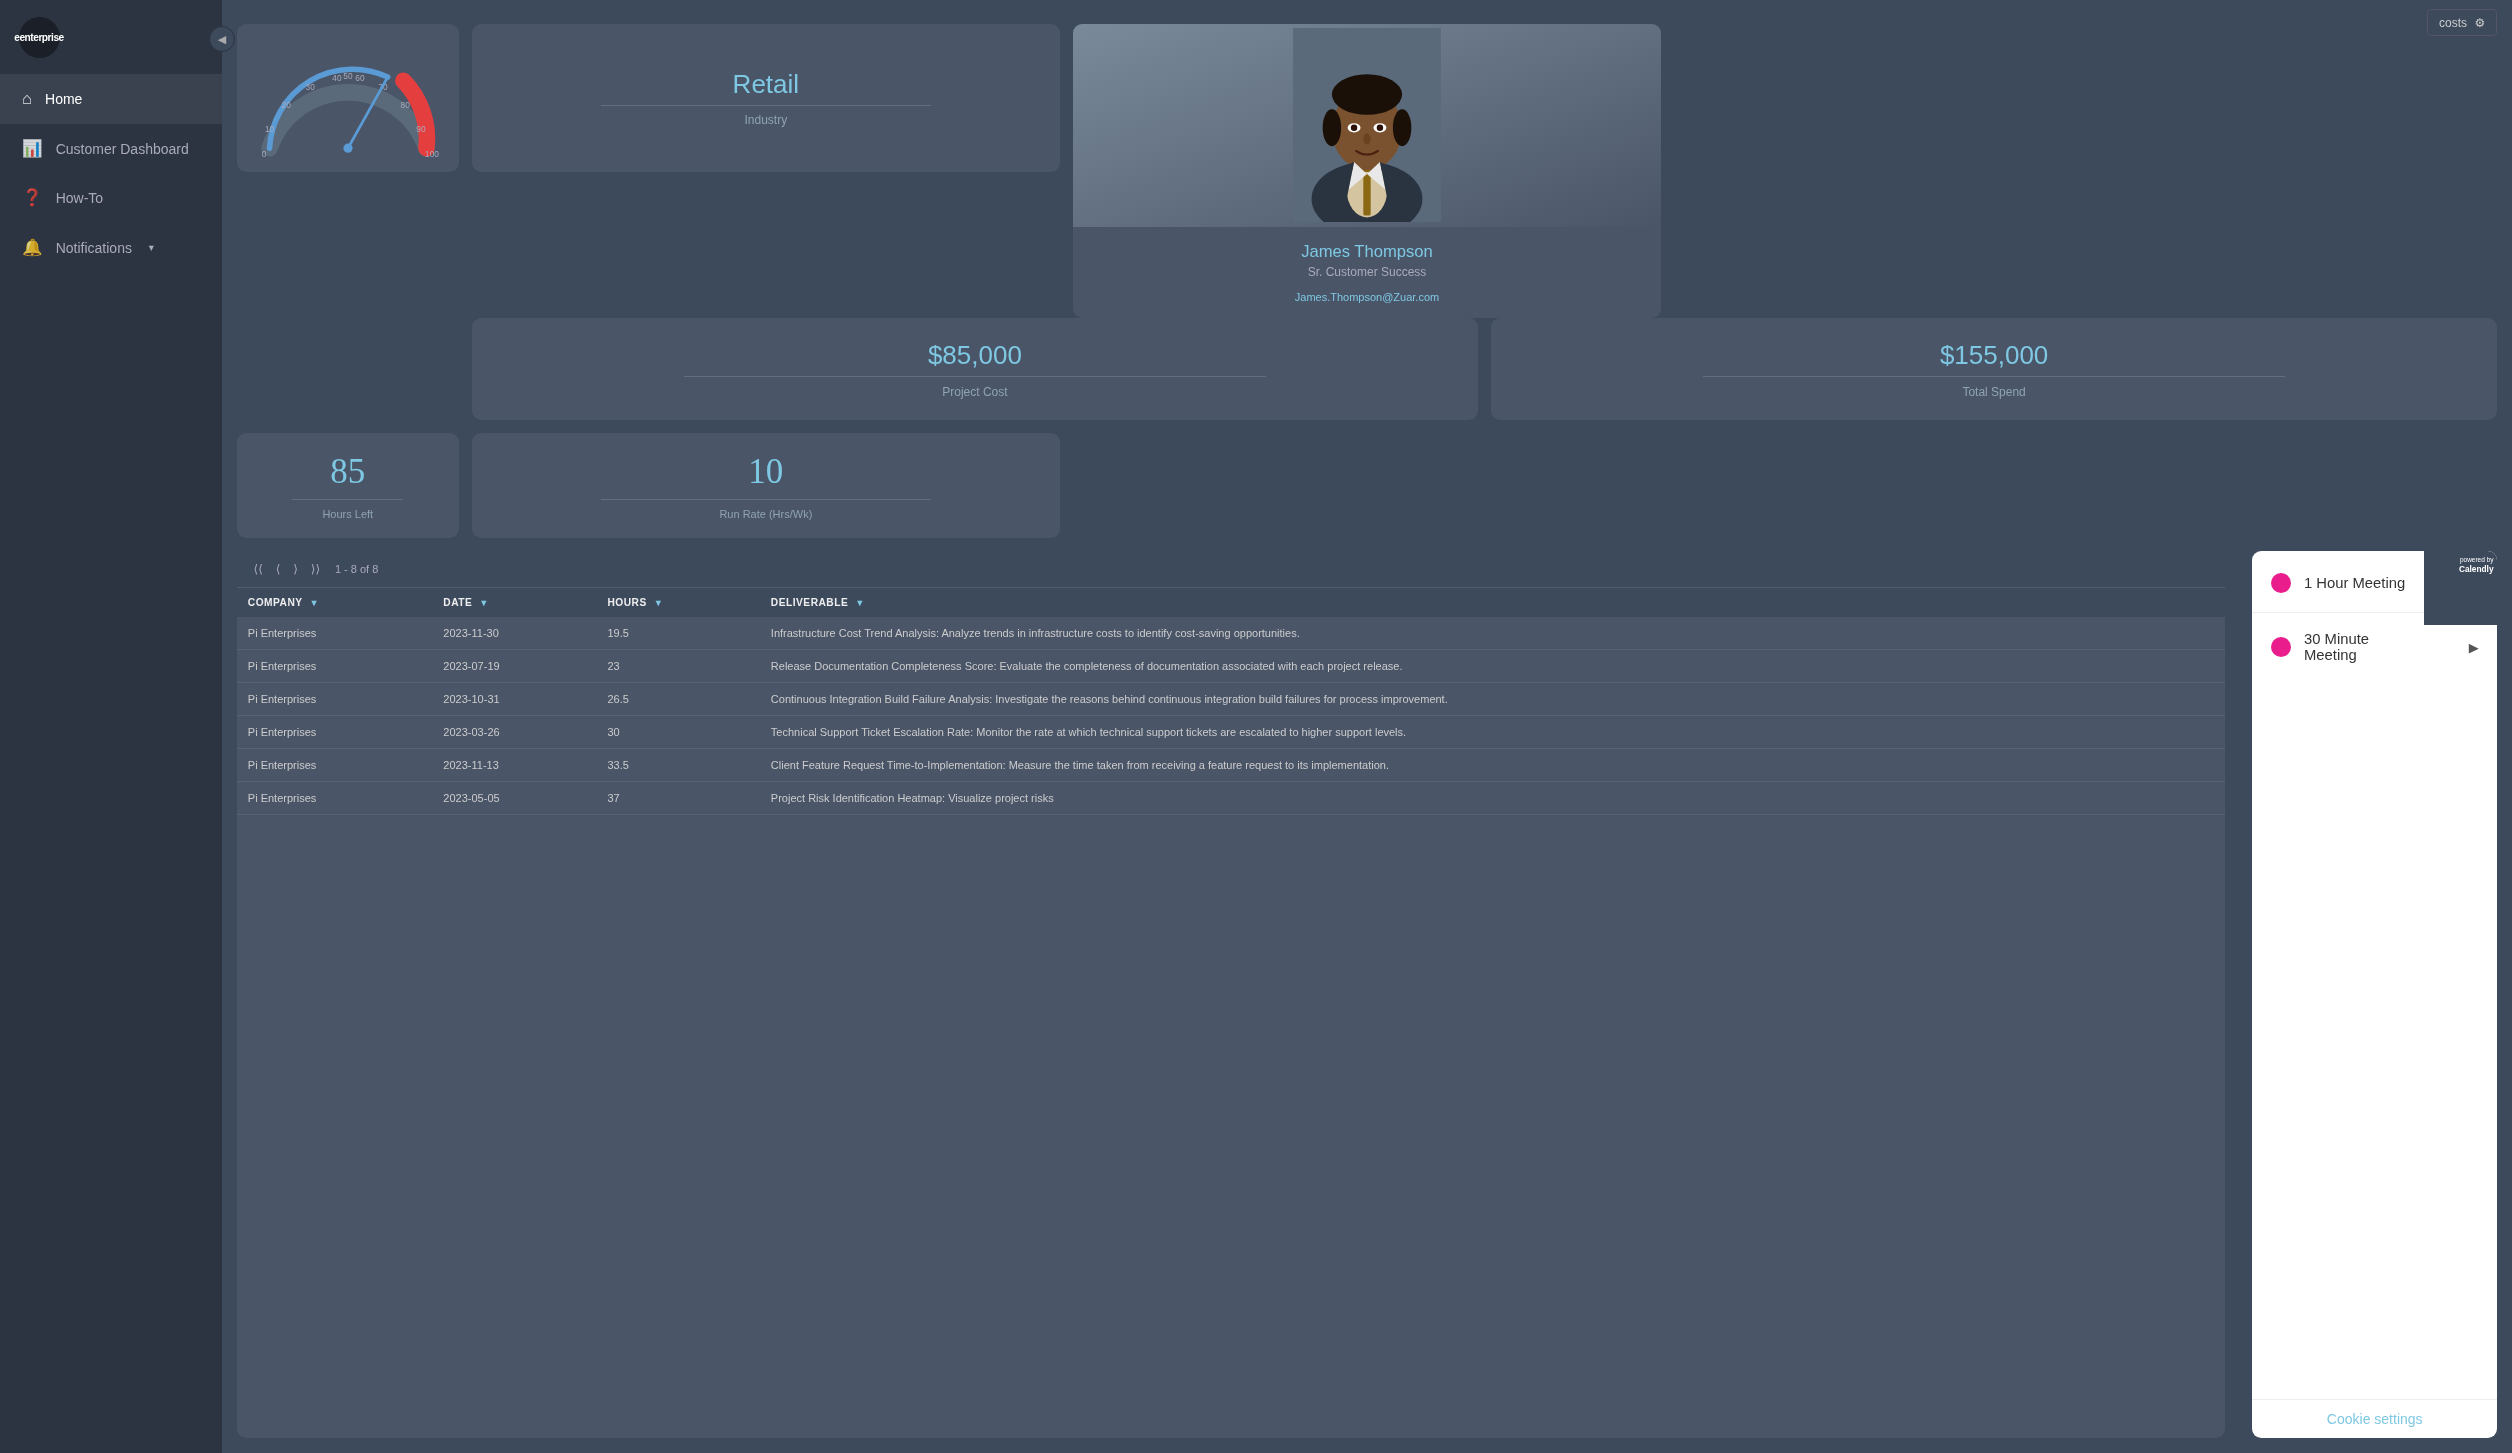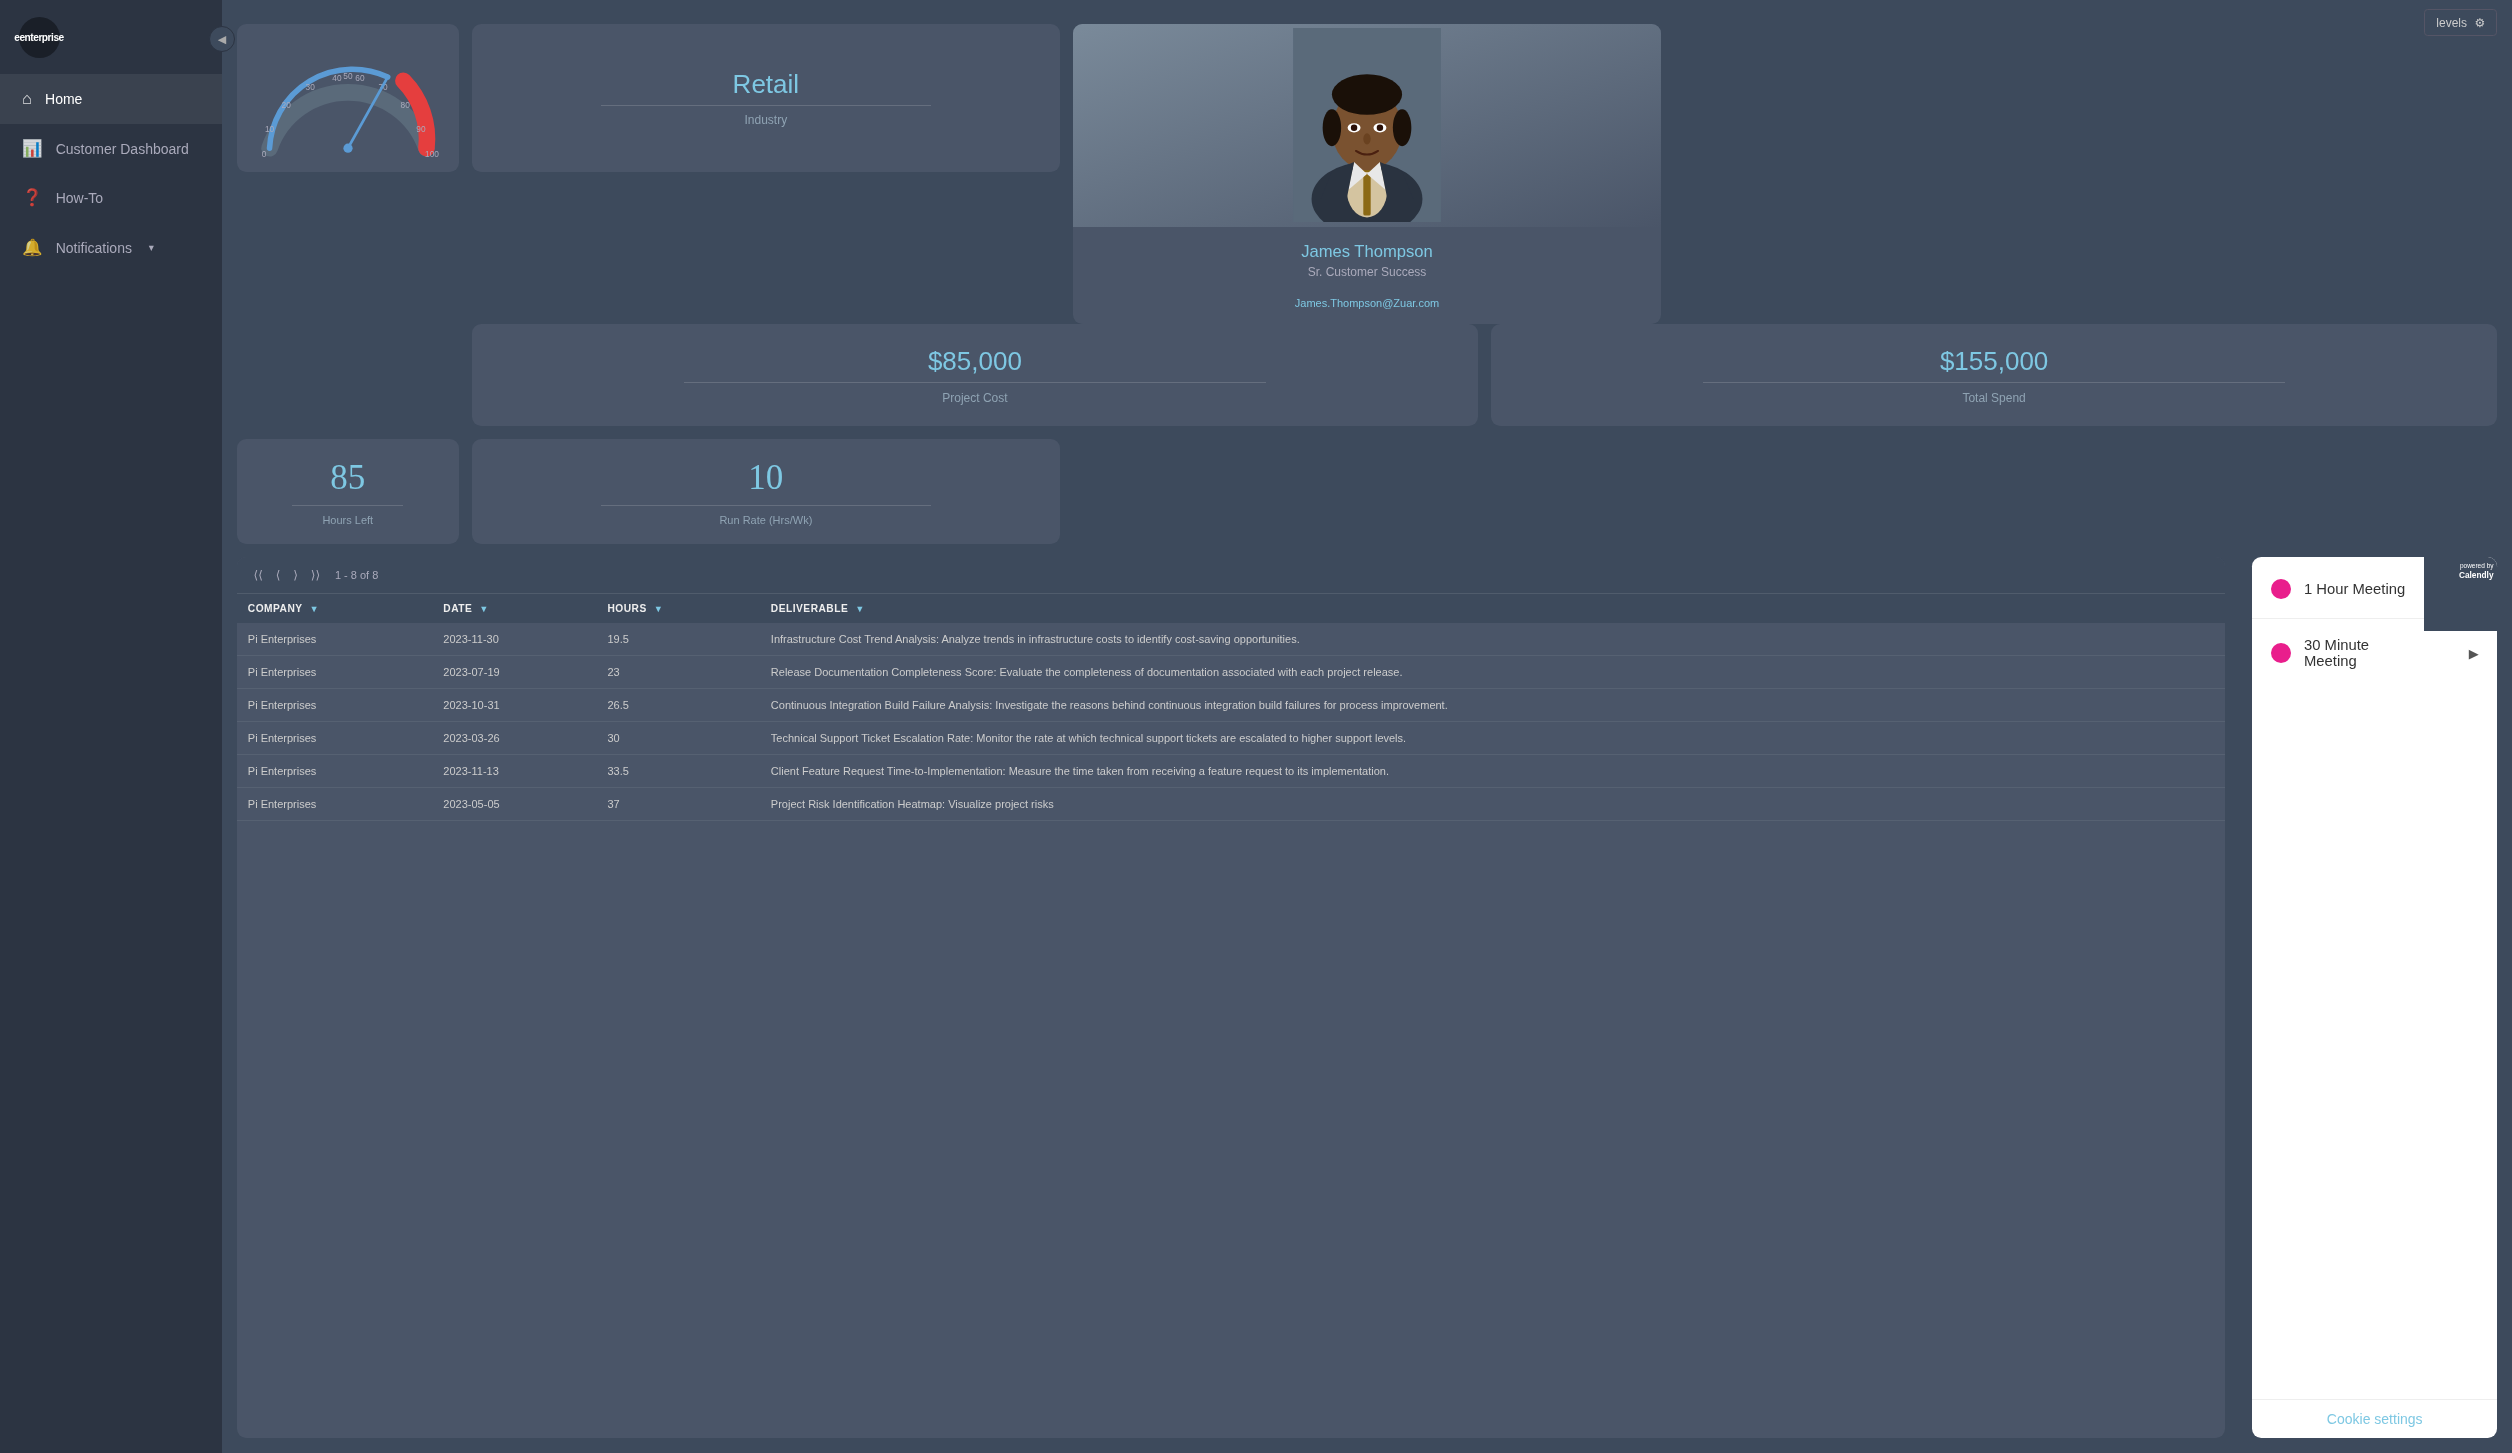--- a/index.html
+++ b/index.html
@@ -126,21 +126,21 @@
       text-align: center;
     }
     .person-name {
       font-size: 16.6px;
       color: #7ec8e3;
       margin-bottom: 3.7px;
     }
     .person-title {
       font-size: 12px;
       color: #aab;
-      margin-bottom: 18px;
+      margin-bottom: 12px;
     }
     .person-email {
       font-size: 11px;
       color: #7ec8e3;
     }
     .stat-card {
       background: #4a5568;
       border-radius: 9.2px;
       padding: 18.5px;
       display: flex;
@@ -329,21 +329,21 @@
       <span style="margin-left:3.7px;font-size:10.2px;color:#aab;">▾</span>
     </div>
   </nav>
 
   <div class="collapse-btn">◀</div>
 </div>
 
 <div style="flex:1; position:relative; overflow-y:auto; padding: 14.8px 14.8px 14.8px 14.8px; display:flex; flex-direction:column; gap:13px;">
 
   <div class="topbar">
-    <span>levels</span>
+    <span>costs</span>
     <span>⚙</span>
   </div>
 
   <div style="display:grid; grid-template-columns: 222px 1fr 1fr 1fr 222px; gap:13px; margin-top:9.2px;">
 
     <div class="gauge-card">
       <div class="gauge-container">
         <svg width="194" height="120" viewBox="0 0 210 130">
 
           <path d="M 20 115 A 90 90 0 0 1 190 115" fill="none" stroke="#5a6a7a" stroke-width="18" stroke-linecap="round"></path>

